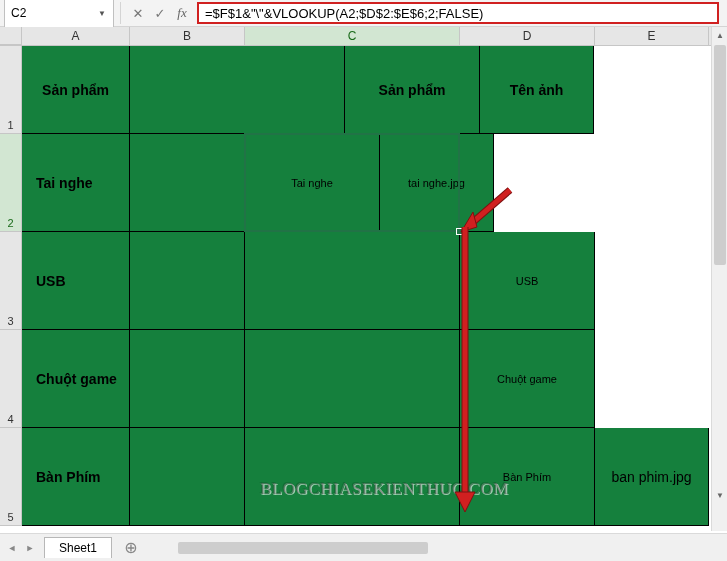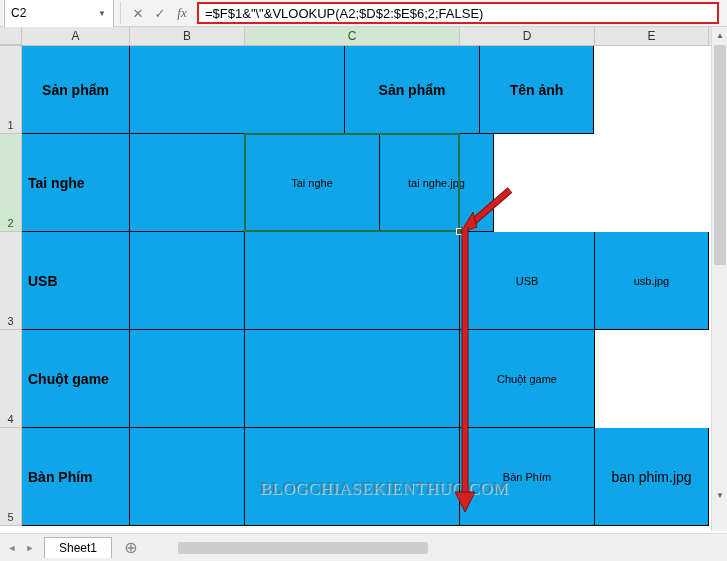--- a/index.html
+++ b/index.html
@@ -130,25 +130,25 @@
 }
 .row {
   display: flex;
   position: relative;
 }
 .cell {
   border-right: 1px solid #000;
   border-bottom: 1px solid #000;
   display: flex;
   align-items: center;
-  padding: 0 6px;
+  padding: 0 14px;
   font-size: 12px;
   overflow: hidden;
   white-space: nowrap;
-  background: #0ea5e9;
+  background: #15803d;
 }
 .cell.header-cell {
   font-weight: bold;
   font-size: 14px;
 }
 .cell.c-data-a { justify-content: flex-start; font-weight: bold; font-size: 14px; }
 .cell.c-center { justify-content: center; }
 .selected-cell {
   position: absolute;
   border: 2px solid #217346;
@@ -333,21 +333,20 @@
           <div class="cell" style="width:115px;border-right:none"></div>
           <div class="cell c-center" style="width:135px;font-size:11px">Tai nghe</div>
           <div class="cell c-center" style="width:114px;font-size:11px">tai nghe.jpg</div>
         </div>
 
         <div class="row" style="height:98px">
           <div class="cell c-data-a" style="width:108px">USB</div>
           <div class="cell" style="width:115px"></div>
           <div class="cell" style="width:215px"></div>
           <div class="cell c-center" style="width:135px;font-size:11px">USB</div>
-          <div class="cell c-center" style="width:114px;font-size:11px">usb.jpg</div>
         </div>
 
         <div class="row" style="height:98px">
           <div class="cell c-data-a" style="width:108px">Chuột game</div>
           <div class="cell" style="width:115px"></div>
           <div class="cell" style="width:215px"></div>
           <div class="cell c-center" style="width:135px;font-size:11px">Chuột game</div>
         </div>
 
         <div class="row" style="height:98px">

